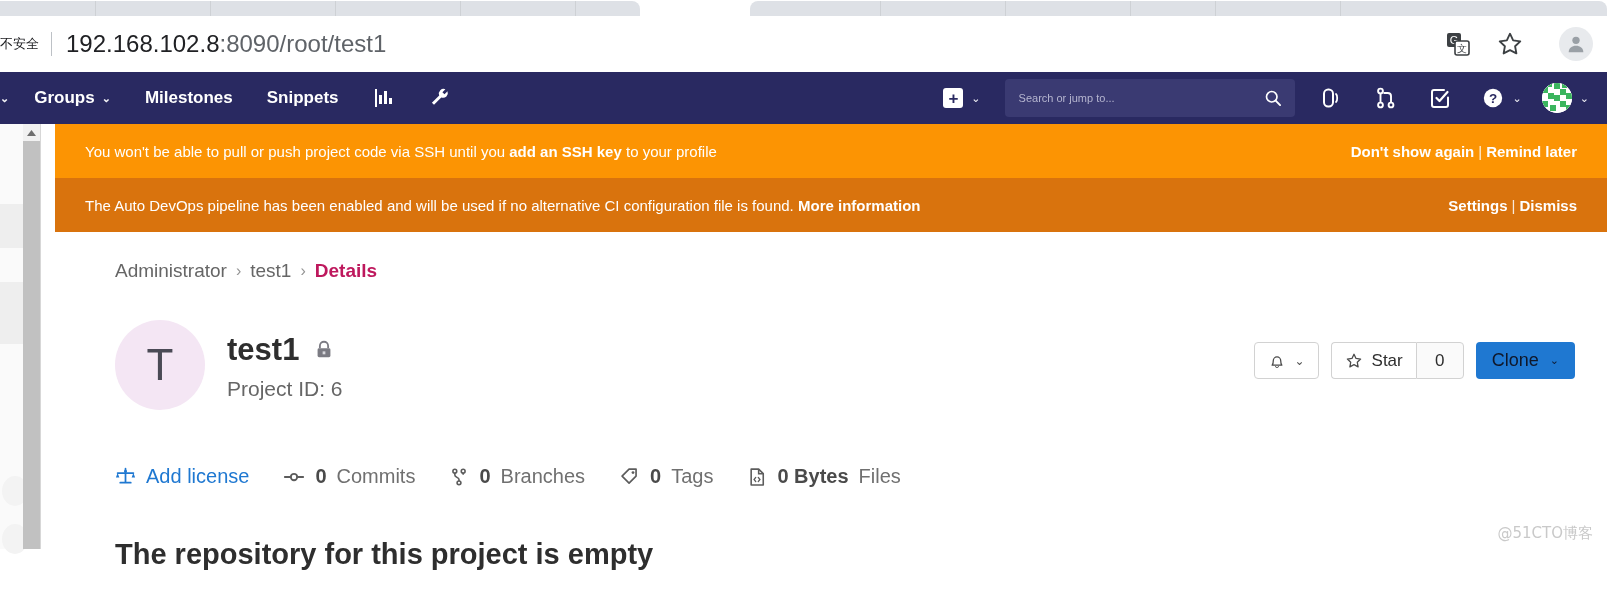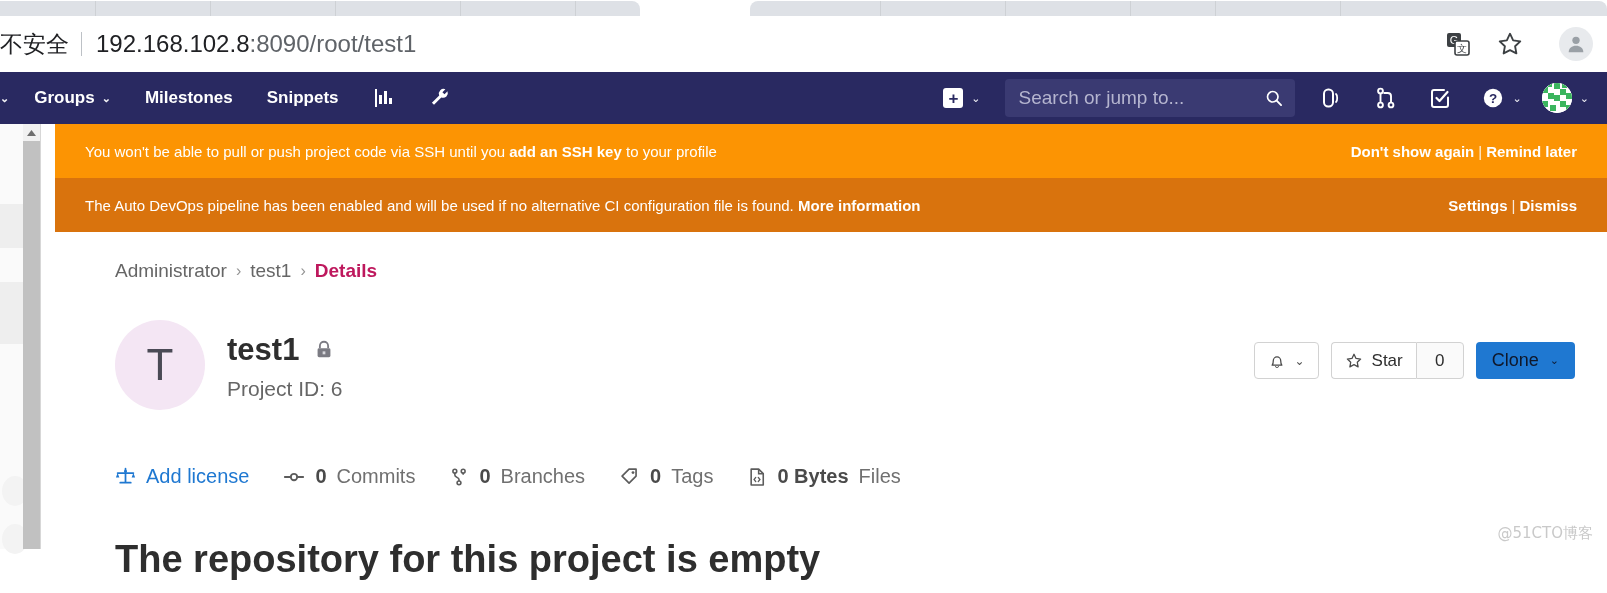--- a/index.html
+++ b/index.html
@@ -34,21 +34,21 @@
     height: 56px; background: #ffffff;
     display: flex; align-items: center;
     padding: 0 14px 0 0;
     position: relative;
   }
   .url-zone {
     flex: 1; display: flex; align-items: center;
     height: 34px; padding-left: 0;
   }
   .secwarn {
-    font-size: 23px; color: #202124;
+    font-size: 13px; color: #202124;
     letter-spacing: 0px;
     padding-left: 0px;
     white-space: nowrap;
   }
   .vdiv {
     width: 1px; height: 24px; background: #bdc1c6;
     margin: 0 14px 0 12px;
   }
   .url-text {
     font-size: 24px; color: #202124; white-space: nowrap;
@@ -105,21 +105,21 @@
     font-size: 17px; font-weight: bold; line-height: 1;
   }
   .search-box {
     width: 290px; height: 38px;
     background: #3a3a72; border-radius: 4px;
     display: flex; align-items: center;
     padding: 0 12px 0 14px; margin: 0 10px;
   }
   .search-box input {
     flex: 1; background: transparent; border: none; outline: none;
-    color: #d8d8e8; font-size: 19px;
+    color: #d8d8e8; font-size: 11px;
     font-family: "Liberation Sans", sans-serif;
   }
   .search-box input::placeholder { color: #b5b5cf; }
   .nav-r-icon {
     padding: 0 15px; color: #ffffff;
     display: flex; align-items: center;
   }
   .help-wrap { display: flex; align-items: center; padding: 0 8px 0 14px; color:#fff; gap:8px;}
   .user-wrap { display: flex; align-items: center; padding: 0 10px 0 12px; gap: 8px; color:#fff;}
   .identicon {
@@ -220,21 +220,21 @@
   .stats {
     display: flex; align-items: center; gap: 34px;
     padding-top: 55px; font-size: 20px; color: #707070;
   }
   .stat { display: flex; align-items: center; gap: 10px; white-space: nowrap; }
   .stat b { color: #4a4a4a; }
   .stat.link { color: #1f78d1; }
 
   .empty-title {
     padding-top: 50px;
-    font-size: 38px; font-weight: bold; color: #2e2e2e;
+    font-size: 29px; font-weight: bold; color: #2e2e2e;
   }
 
   .watermark {
     position: absolute; right: 14px; bottom: 6px;
     font-size: 15px; color: #c9c9c9;
     font-family: "DejaVu Sans", sans-serif;
   }
   svg { display: block; }
 </style>
 </head>

